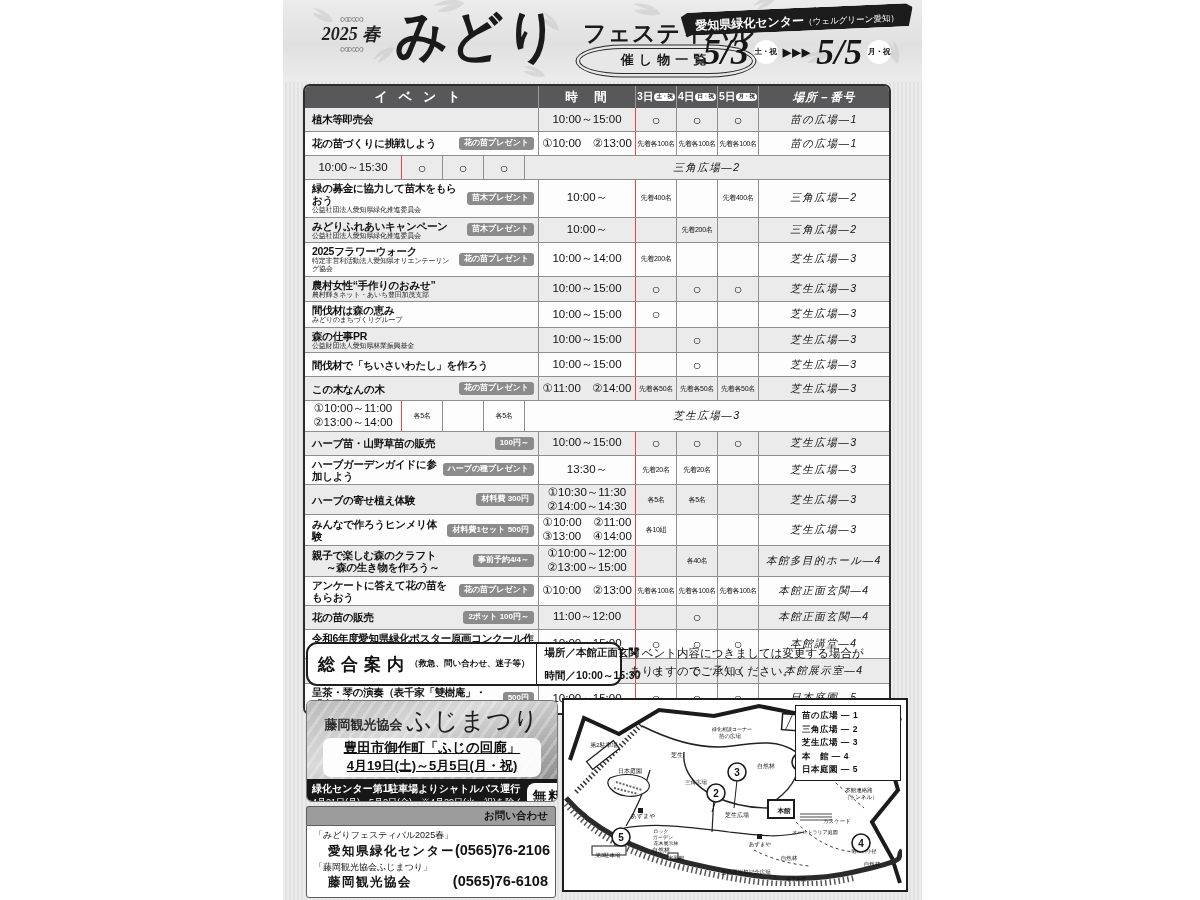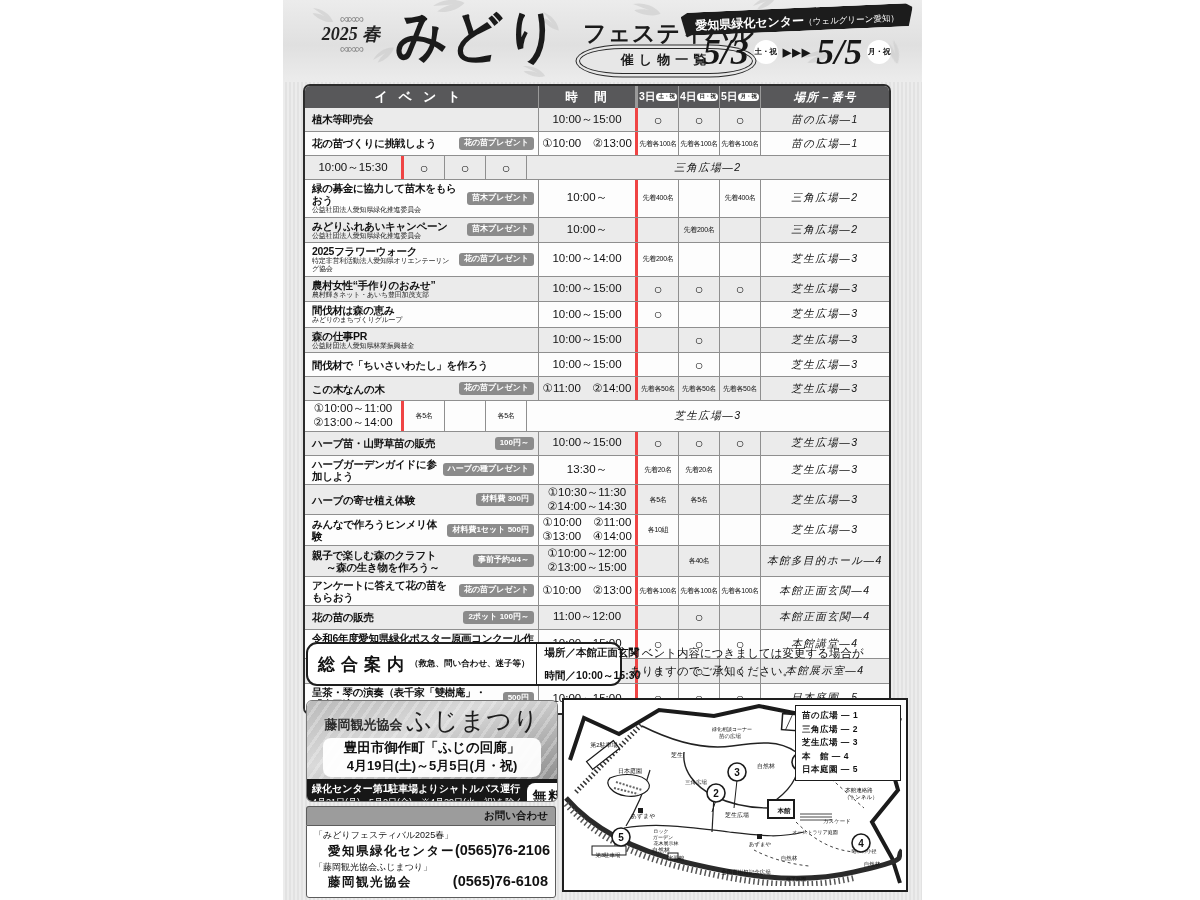--- a/index.html
+++ b/index.html
@@ -51,21 +51,21 @@
   
   .etable{
     position:absolute;left:20px;top:84px;width:584px;
     border:2px solid #2c2c2c;border-radius:7px;overflow:hidden;background:#fff;
   }
   .t-row{display:flex;align-items:stretch;border-top:1px solid #8f8f8f;}
   .t-row:first-child{border-top:none;}
   .t-head{background:#58585a;color:#fff;border-top:none;}
   .t-head .cell{display:flex;align-items:center;justify-content:center;font-weight:bold;border-color:#9a9a9a;}
   .c-event{width:222px;padding:2px 4px 2px 7px;display:flex;align-items:center;justify-content:space-between;gap:3px;border-right:1px solid #8f8f8f;}
-  .c-time{width:96px;display:flex;flex-direction:column;align-items:center;justify-content:center;border-right:3px solid #ef4444;padding:1px 0;}
+  .c-time{width:96px;display:flex;flex-direction:column;align-items:center;justify-content:center;border-right:1px solid #ef4444;padding:1px 0;}
   .c-day{width:40px;display:flex;align-items:center;justify-content:center;border-right:1px solid #8f8f8f;text-align:center;}
   .c-place{flex:1;display:flex;align-items:center;justify-content:center;font-style:italic;}
   .rows .t-row:nth-child(odd){background:#ebebeb;}
   .rows .t-row:nth-child(even){background:#fdfdfd;}
   .rows .t-row{min-height:23px;}
   .h-ev{letter-spacing:11px;font-size:13px;}
   .h-time{letter-spacing:2px;font-size:12.5px;}
   .h-day{font-size:10.5px;gap:1px;}
   .h-place{font-size:11.5px;letter-spacing:1px;}
   .day-badge{background:#fff;color:#111;border-radius:8px;font-size:5.5px;font-weight:bold;padding:1px 2px;line-height:1;}
@@ -99,21 +99,21 @@
     flex:1;position:relative;
     background:
       repeating-linear-gradient(125deg,rgba(255,255,255,.25) 0 3px,rgba(0,0,0,0) 3px 9px),
       linear-gradient(160deg,#b9b9b9 0%,#dadada 40%,#8f8f8f 100%);
     padding:3px 6px 2px;
   }
   .fuji-title-line{display:flex;align-items:baseline;justify-content:center;gap:4px;}
   .fuji-org{font-weight:900;font-size:13px;color:#2b2b2b;}
   .fuji-name{font-weight:400;font-size:25px;color:#1d1d1d;letter-spacing:1px;}
   .fuji-panel{
-    background:rgba(255,255,255,.95);border-radius:8px;margin:1px 10px 0;text-align:center;padding:1px 8px 2px;
+    background:rgba(255,255,255,.95);border-radius:8px;margin:1px 10px 0;text-align:center;padding:1px 8px 2px;text-decoration:underline;
   }
   .fuji-venue{font-weight:900;font-size:13.5px;}
   .fuji-dates{font-weight:900;font-size:13px;}
   .fuji-band{background:#171717;color:#fff;display:flex;align-items:center;padding:3px 5px;gap:4px;}
   .fuji-band-text{flex:1;}
   .fuji-sh1{font-size:10px;font-weight:bold;white-space:nowrap;}
   .fuji-sh2{font-size:9px;white-space:nowrap;}
   .free-badge{
     background:#fff;color:#111;font-weight:900;font-size:14px;letter-spacing:2px;
     border-radius:8px;padding:6px 5px;line-height:1;flex-shrink:0;

